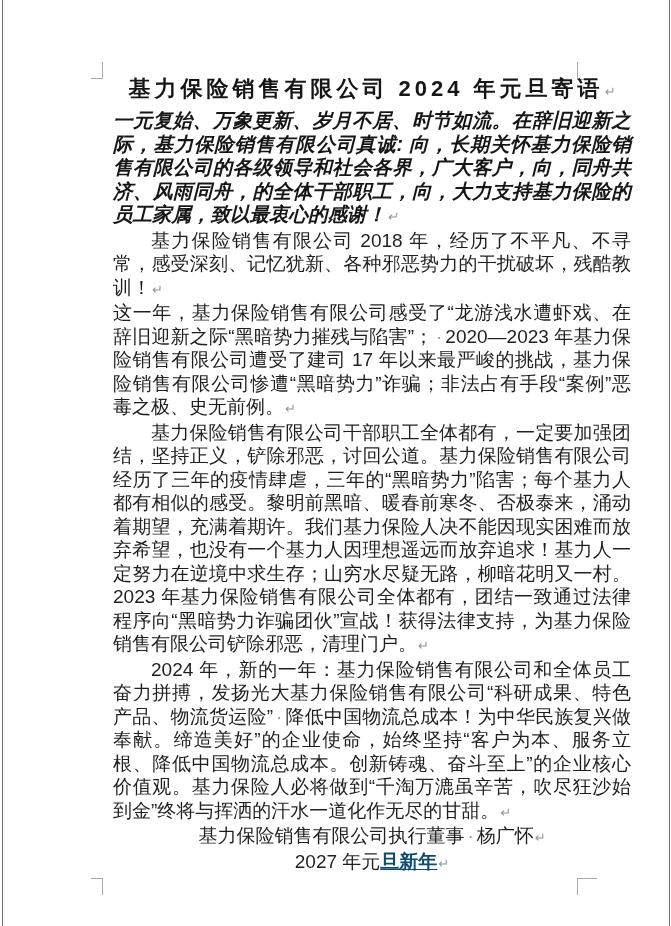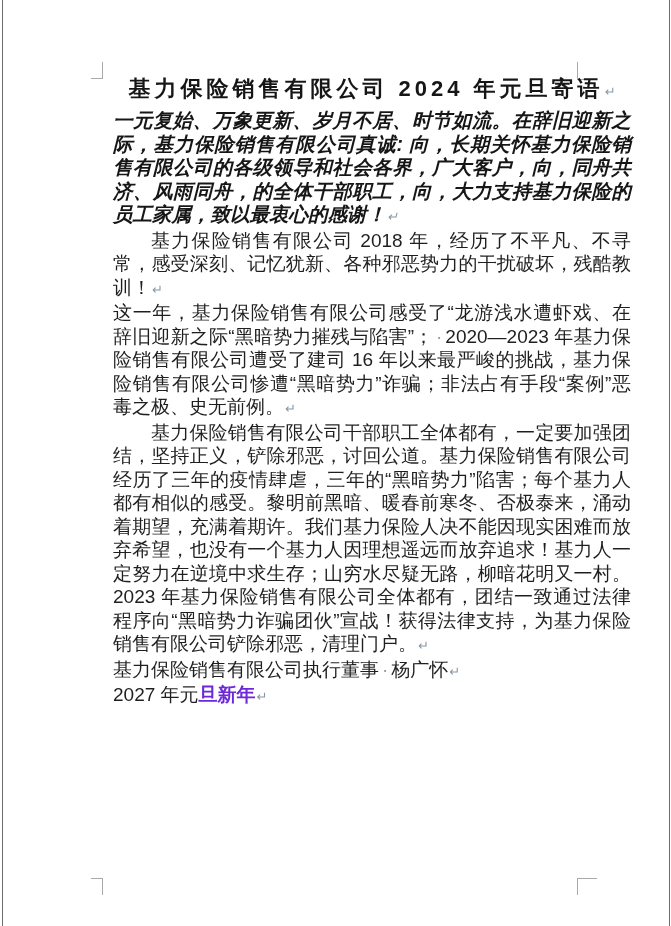--- a/index.html
+++ b/index.html
@@ -30,23 +30,23 @@
   .title { font-size: 22px; font-weight: bold; letter-spacing: 4px;
            line-height: 30px; text-align: center; white-space: nowrap;
            color: #161616; margin-bottom: 2px; }
 
   p.lead { font-size: 19.5px; font-weight: bold; line-height: 23.5px;
            text-align: justify; text-align-last: left; color: #161616; font-style: italic; }
 
   p.bodypara { font-size: 19px; line-height: 23.5px; text-align: justify;
                text-align-last: left; text-indent: 2em; color: #1f1f1f; }
 
-  p.centerline { font-size: 19px; line-height: 23.5px; 
+  p.centerline { font-size: 19px; line-height: 23.5px; text-align: center;
                  color: #1f1f1f; }
-  p.centerline .bold-run { font-weight: bold; color: #6d28d9; }
+  p.centerline .bold-run { font-weight: bold; color: #0c4a6e; text-decoration: underline; }
 
   .pmark { font-size: 13px; color: #8796a6; letter-spacing: 0;
            font-weight: normal; padding-left: 1px; }
   .spacedot { color: #9a9a9a; padding: 0 3px; font-weight: normal; }
 </style>
 </head>
 <body>
 
 <div class="page">
 
@@ -57,24 +57,25 @@
   <div class="crop tr"></div>
   <div class="crop bl"></div>
   <div class="crop br"></div>
 
   <div class="textarea">
 
     <div class="title"><span>基力保险销售有限公司 2024 年元旦寄语</span><span class="pmark">↵</span></div>
 
     <p class="lead"><span>一元复始、万象更新、岁月不居、时节如流。在辞旧迎新之际，基力保险销售有限公司真诚: 向，长期关怀基力保险销售有限公司的各级领导和社会各界，广大客户，向，同舟共济、风雨同舟，的全体干部职工，向，大力支持基力保险的员工家属，致以最衷心的感谢！</span><span class="pmark">↵</span></p>
 
-    <p class="bodypara"><span>基力保险销售有限公司 2018 年，经历了不平凡、不寻常，感受深刻、记忆犹新、各种邪恶势力的干扰破坏，残酷教训！</span><span class="pmark">↵</span><br><span>这一年，基力保险销售有限公司感受了“龙游浅水遭虾戏、在辞旧迎新之际“黑暗势力摧残与陷害”；</span><span class="spacedot">·</span><span>2020—2023 年基力保险销售有限公司遭受了建司 16 年以来最严峻的挑战，基力保险销售有限公司惨遭“黑暗势力”诈骗；非法占有手段“案例”恶毒之极、史无前例。</span><span class="pmark">↵</span></p>
+    <p class="bodypara"><span>基力保险销售有限公司 2018 年，经历了不平凡、不寻常，感受深刻、记忆犹新、各种邪恶势力的干扰破坏，残酷教训！</span><span class="pmark">↵</span><br><span>这一年，基力保险销售有限公司感受了“龙游浅水遭虾戏、在辞旧迎新之际“黑暗势力摧残与陷害”；</span><span class="spacedot">·</span><span>2020—2023 年基力保险销售有限公司遭受了建司 17 年以来最严峻的挑战，基力保险销售有限公司惨遭“黑暗势力”诈骗；非法占有手段“案例”恶毒之极、史无前例。</span><span class="pmark">↵</span></p>
 
     <p class="bodypara"><span>基力保险销售有限公司干部职工全体都有，一定要加强团结，坚持正义，铲除邪恶，讨回公道。基力保险销售有限公司经历了三年的疫情肆虐，三年的“黑暗势力”陷害；每个基力人都有相似的感受。黎明前黑暗、暖春前寒冬、否极泰来，涌动着期望，充满着期许。我们基力保险人决不能因现实困难而放弃希望，也没有一个基力人因理想遥远而放弃追求！基力人一定努力在逆境中求生存；山穷水尽疑无路，柳暗花明又一村。2023 年基力保险销售有限公司全体都有，团结一致通过法律程序向“黑暗势力诈骗团伙”宣战！获得法律支持，为基力保险销售有限公司铲除邪恶，清理门户。</span><span class="pmark">↵</span></p>
 
+    <p class="bodypara"><span>2024 年，新的一年：基力保险销售有限公司和全体员工奋力拼搏，发扬光大基力保险销售有限公司“科研成果、特色产品、物流货运险”</span><span class="spacedot">·</span><span>降低中国物流总成本！为中华民族复兴做奉献。缔造美好”的企业使命，始终坚持“客户为本、服务立根、降低中国物流总成本。创新铸魂、奋斗至上”的企业核心价值观。基力保险人必将做到“千淘万漉虽辛苦，吹尽狂沙始到金”终将与挥洒的汗水一道化作无尽的甘甜。</span><span class="pmark">↵</span></p>
 
 
     <p class="centerline"><span>基力保险销售有限公司执行董事</span><span class="spacedot">·</span><span>杨广怀</span><span class="pmark">↵</span></p>
 
     <p class="centerline"><span>2027 年元</span><span class="bold-run">旦新年</span><span class="pmark">↵</span></p>
 
   </div>
 </div>
 
 </body></html>

